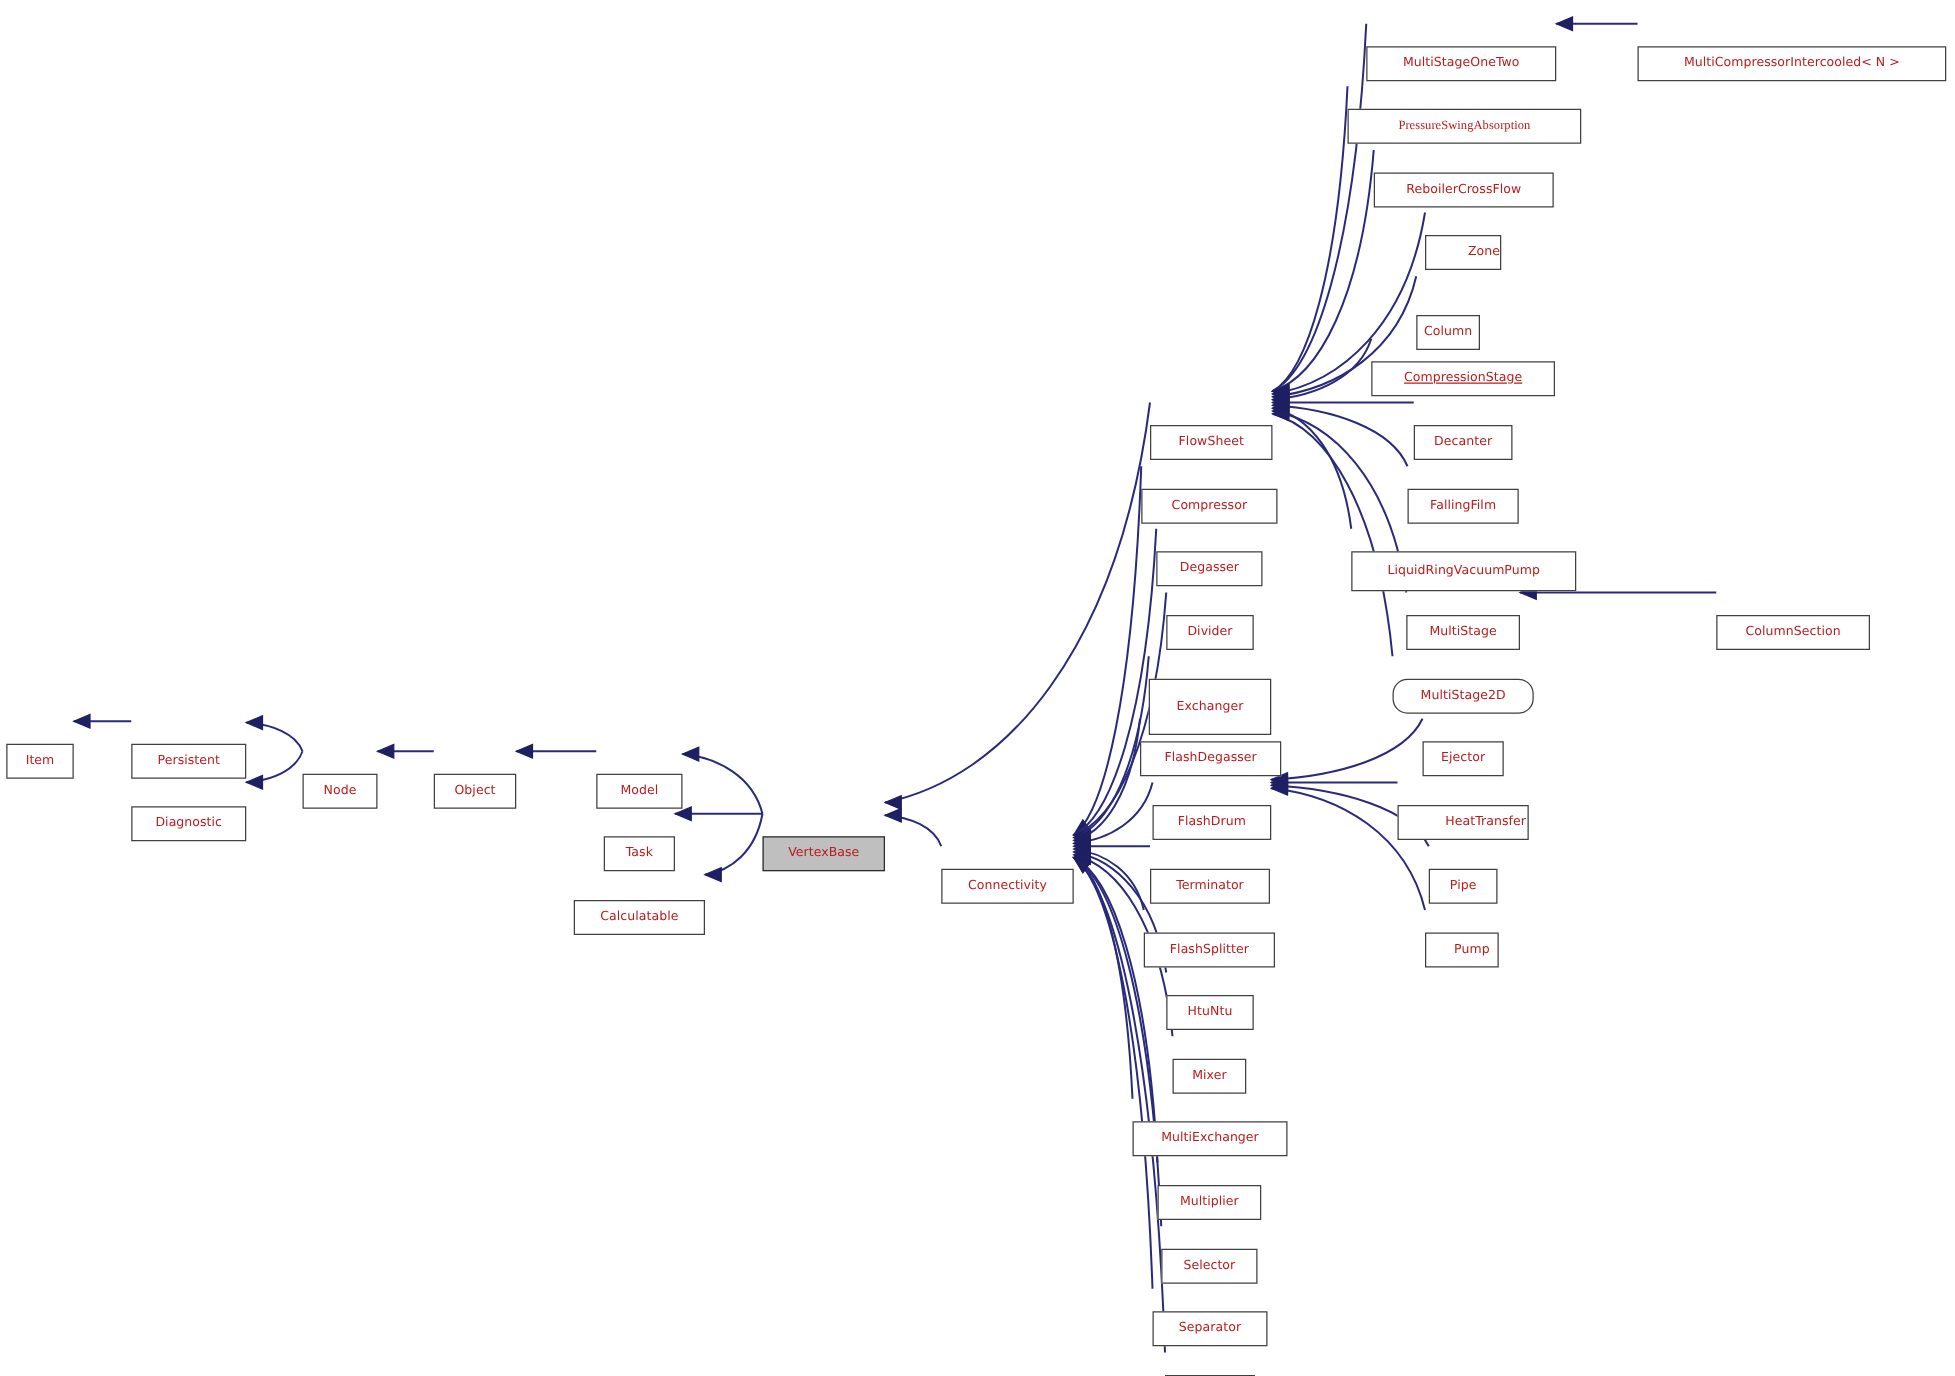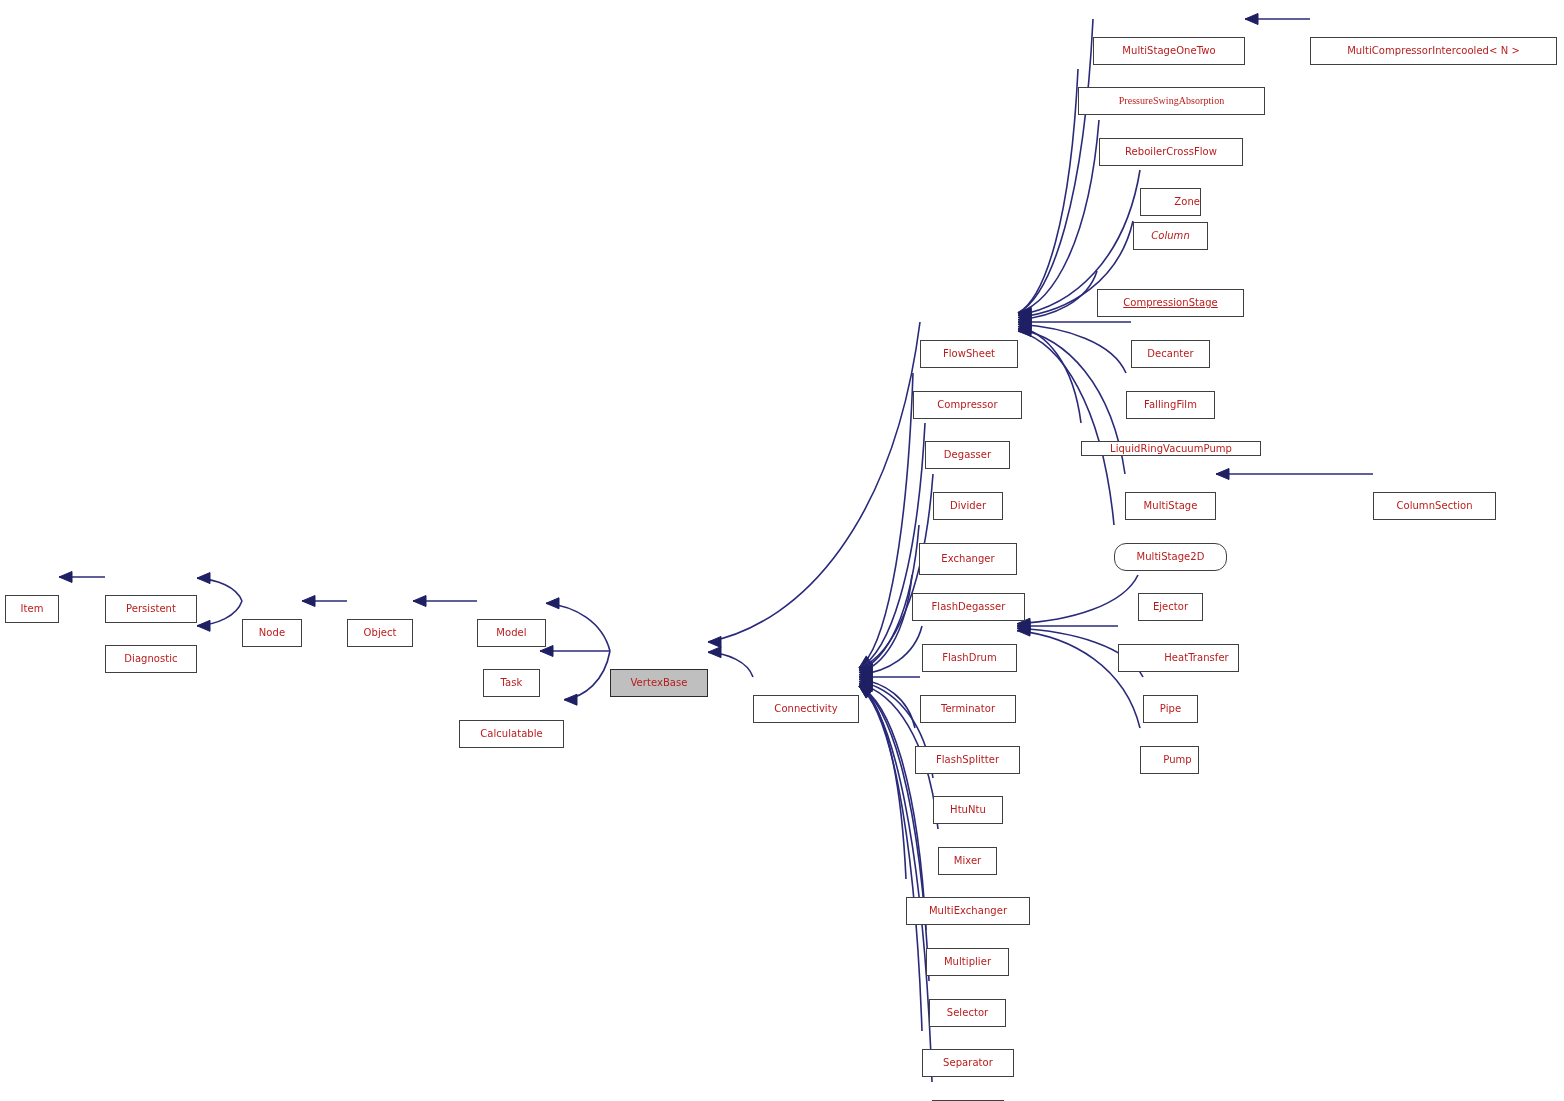--- a/index.html
+++ b/index.html
@@ -184,66 +184,66 @@
       </div>
       <div class="node-box" style="left: 1078px; top: 55px; width: 187px; height: 28px; font-family: Liberation Serif, serif;">
         <span>PressureSwingAbsorption</span>
       </div>
       <div class="node-box" style="left: 1099px; top: 106px; width: 144px; height: 28px;">
         <span>ReboilerCrossFlow</span>
       </div>
       <div class="node-box" style="left: 1140px; top: 156px; width: 61px; height: 28px; justify-content: flex-end;">
         <span>Zone</span>
       </div>
-      <div class="node-box" style="left: 1133px; top: 190px; width: 75px; height: 28px; font-style: italic;">
+      <div class="node-box" style="left: 1133px; top: 220px; width: 51px; height: 28px;">
         <span>Column</span>
       </div>
       <div class="node-box" style="left: 1097px; top: 257px; width: 147px; height: 28px; text-decoration: underline;">
         <span>CompressionStage</span>
       </div>
       <div class="node-box" style="left: 1131px; top: 308px; width: 79px; height: 28px;">
         <span>Decanter</span>
       </div>
       <div class="node-box" style="left: 1126px; top: 359px; width: 89px; height: 28px;">
         <span>FallingFilm</span>
       </div>
-      <div class="node-box" style="left: 1081px; top: 409px; width: 180px; height: 15px; text-align: right;">
+      <div class="node-box" style="left: 1081px; top: 409px; width: 180px; height: 32px; text-align: right;">
         <span>LiquidRingVacuumPump</span>
       </div>
       <div class="node-box" style="left: 1125px; top: 460px; width: 91px; height: 28px;">
         <span>MultiStage</span>
       </div>
       <div class="node-box" style="left: 1373px; top: 460px; width: 123px; height: 28px;">
         <span>ColumnSection</span>
       </div>
       <div class="node-box" style="left: 1114px; top: 511px; width: 113px; height: 28px; border-radius: 12px;">
         <span>MultiStage2D</span>
       </div>
       <div class="node-box" style="left: 913px; top: 359px; width: 109px; height: 28px;">
         <span>Compressor</span>
       </div>
       <div class="node-box" style="left: 925px; top: 409px; width: 85px; height: 28px;">
         <span>Degasser</span>
       </div>
       <div class="node-box" style="left: 933px; top: 460px; width: 70px; height: 28px;">
         <span>Divider</span>
       </div>
-      <div class="node-box" style="left: 919px; top: 511px; width: 98px; height: 32px;">
+      <div class="node-box" style="left: 919px; top: 511px; width: 98px; height: 45px;">
         <span>Exchanger</span>
       </div>
       <div class="node-box" style="left: 912px; top: 561px; width: 113px; height: 28px;">
         <span>FlashDegasser</span>
       </div>
       <div class="node-box" style="left: 922px; top: 612px; width: 95px; height: 28px;">
         <span>FlashDrum</span>
       </div>
       <div class="node-box" style="left: 1138px; top: 561px; width: 65px; height: 28px;">
         <span>Ejector</span>
       </div>
-      <div class="node-box" style="left: 1118px; top: 612px; width: 121px; height: 28px; padding-left: 36px;">
+      <div class="node-box" style="left: 1118px; top: 612px; width: 105px; height: 28px; padding-left: 36px;">
         <span>HeatTransfer</span>
       </div>
       <div class="node-box" style="left: 1143px; top: 663px; width: 55px; height: 28px;">
         <span>Pipe</span>
       </div>
       <div class="node-box" style="left: 1140px; top: 714px; width: 59px; height: 28px; padding-left: 16px;">
         <span>Pump</span>
       </div>
       <div class="node-box" style="left: 920px; top: 663px; width: 96px; height: 28px;">
         <span>Terminator</span>

